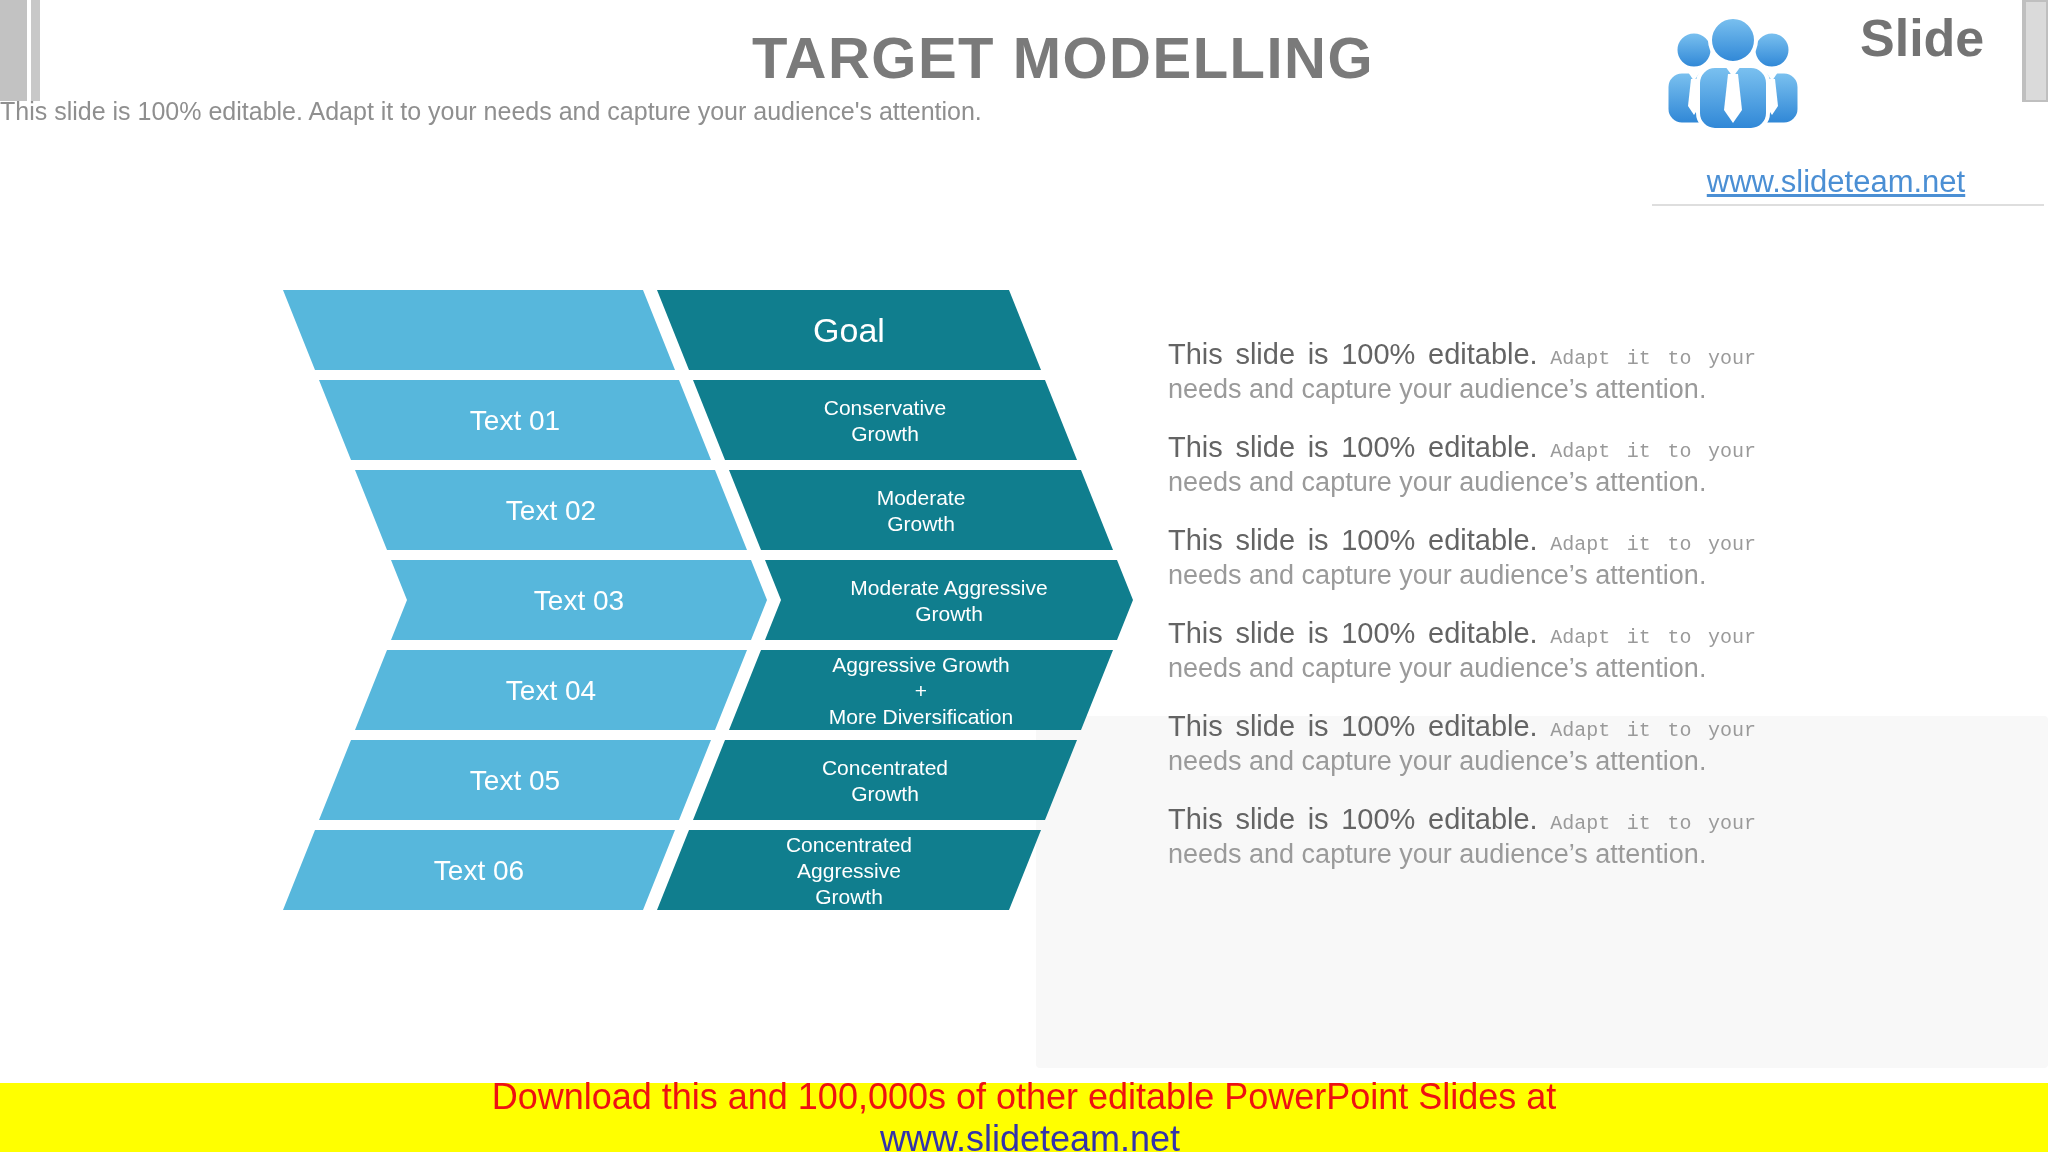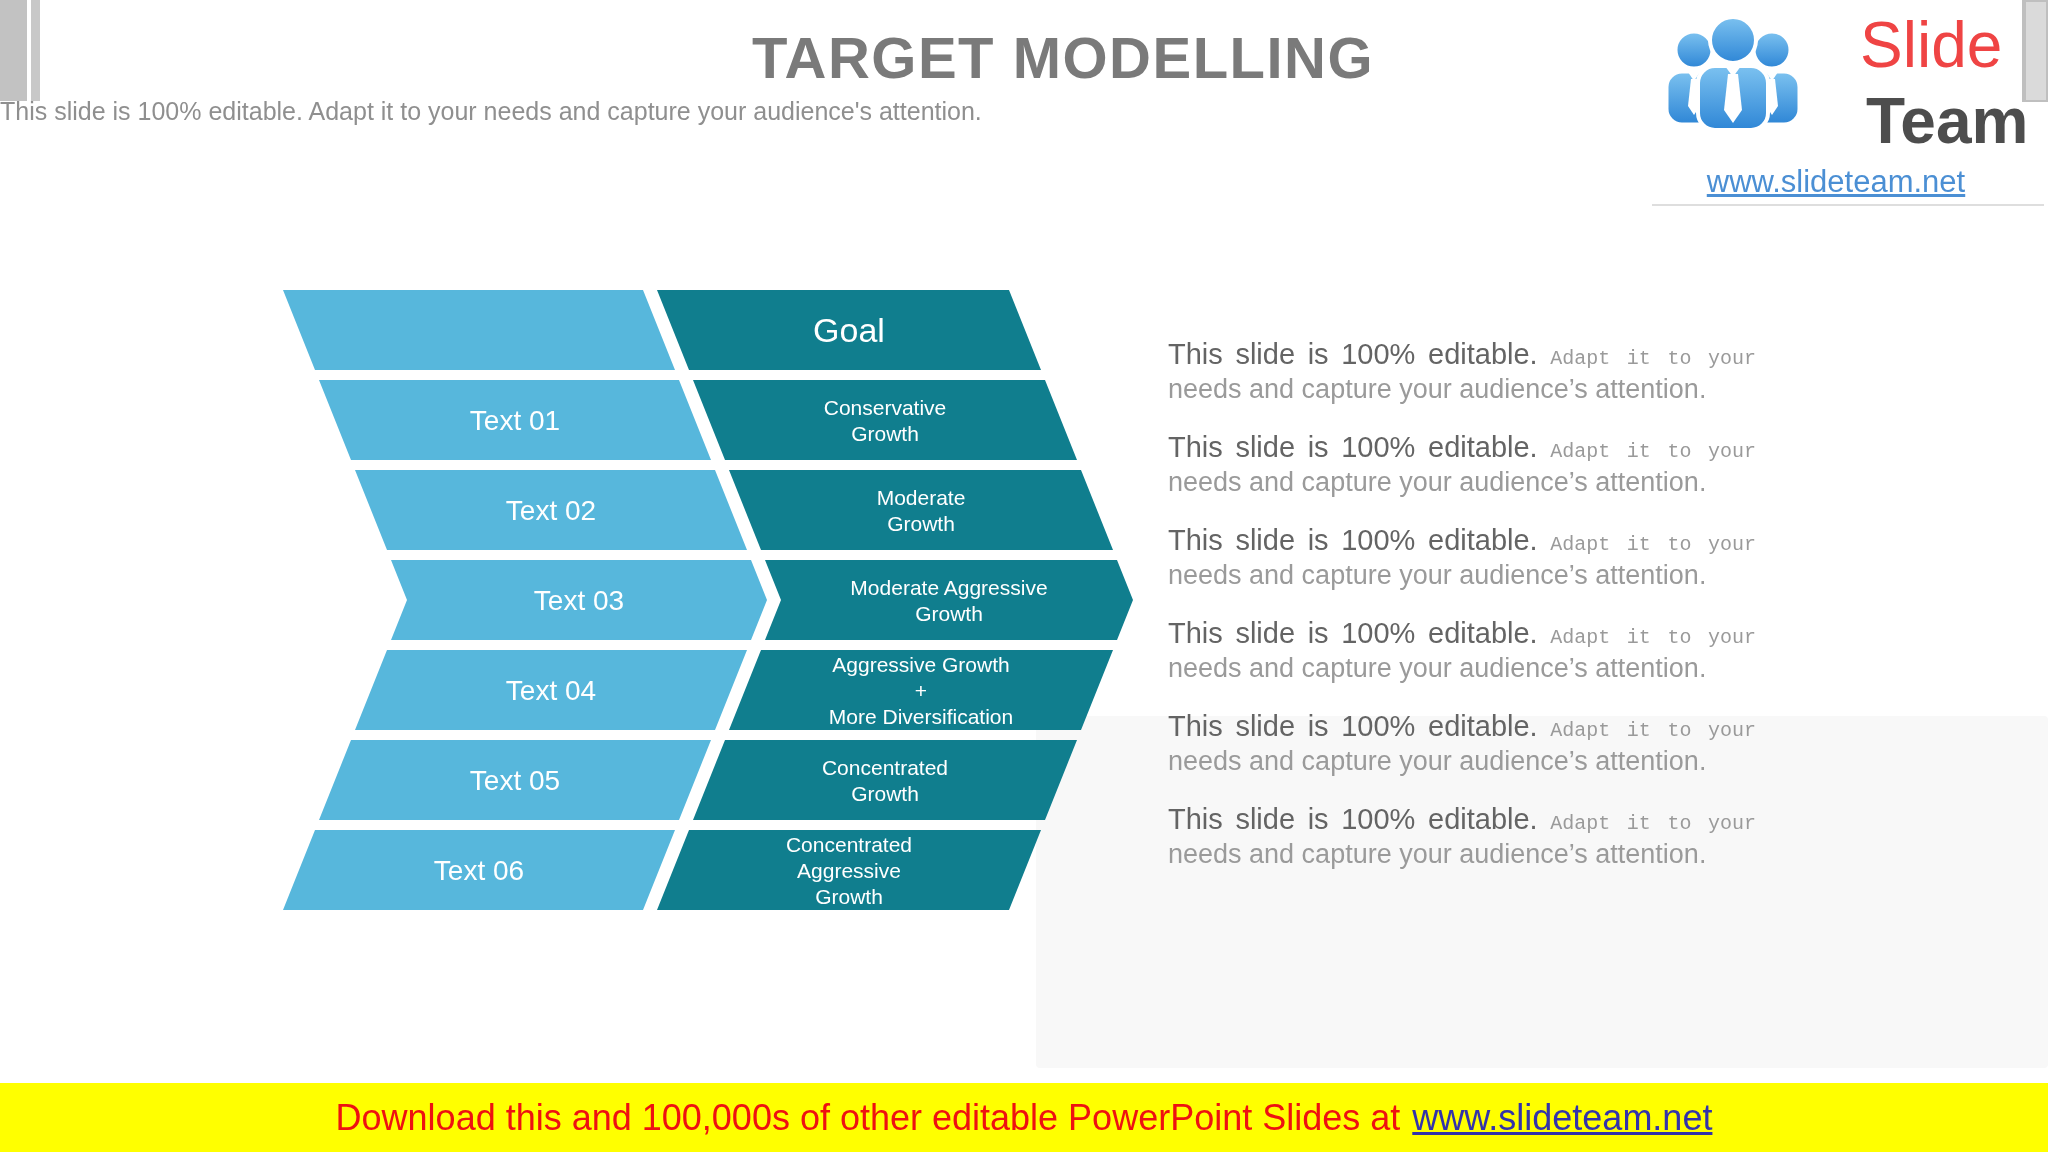--- a/index.html
+++ b/index.html
@@ -17,35 +17,35 @@
     left:0;top:97px;width:2048px;text-align:left;
     font-size:25px;color:#8f8f8f;
   }
   
   .edge-bar{background:#c2c2c2;top:0;height:101px;}
   #edge-bar-left-1{left:0;width:27px;}
   #edge-bar-left-2{left:31px;width:9px;background:#c8c8c8;}
   #scrollbar-track{right:0;top:0;width:26px;height:102px;background:#bfbfbf;}
   #scrollbar-thumb{right:2px;top:2px;width:20px;height:98px;background:#dadada;}
   
-  #logo-brand-top{left:1860px;top:8px;font-size:64px;font-weight:normal;color:#ef4444;}
+  #logo-brand-top{left:1860px;top:8px;font-size:52px;font-weight:bold;color:#737373;}
   #logo-brand-bottom{left:1866px;top:84px;font-size:64px;font-weight:bold;color:#4d4d4d;}
   #logo-url{left:1656px;top:164px;width:360px;text-align:center;font-size:31px;color:#4b8fd4;text-decoration:underline;cursor:pointer;}
   #logo-divider{left:1652px;top:204px;width:392px;height:2px;background:#dedede;}
   
   #shade-panel{left:1036px;top:716px;width:1012px;height:352px;background:#f8f8f8;border-radius:4px;}
   
   .tblock{position:absolute;left:1168px;width:588px;}
   .tblock .l1{text-align:justify;text-align-last:justify;font-size:29px;color:#646464;}
   .tblock .l1 .tail{font-size:20px;color:#9a9a9a;font-family:Liberation Mono, monospace;}
   .tblock .l2{font-size:27px;color:#9a9a9a;margin-top:3px;}
   
   #banner{
     left:0;top:1083px;width:2048px;height:69px;background:#ffff00;
-    display:flex;align-items:center;justify-content:center;font-size:36px;
+    display:flex;align-items:center;justify-content:center;font-size:36px;flex-direction:column;
   }
   #banner .msg{color:#ee1111;}
   #banner .lnk{color:#3333aa;text-decoration:underline;margin-left:12px;cursor:pointer;}
 </style>
 </head>
 <body>
 
 <div id="canvas">
 
   <div class="abs edge-bar" id="edge-bar-left-1"></div>
@@ -79,21 +79,20 @@
     <polygon points="111,73 117,73 120,100 114,109 108,100" fill="#ffffff"></polygon>
 
     <g stroke="#ffffff" stroke-width="4">
       <circle cx="75" cy="34" r="23" fill="url(#blueGrad)"></circle>
       <rect x="40" y="60" width="70" height="64" rx="17" fill="url(#blueGrad)"></rect>
     </g>
     <polygon points="67,60 83,60 75,71" fill="#ffffff"></polygon>
     <polygon points="70,68 80,68 84,104 75,117 66,104" fill="#ffffff"></polygon>
   </svg>
   <div class="abs" id="logo-brand-top">Slide</div>
-  <div class="abs" id="logo-brand-bottom">Team</div>
   <div class="abs" id="logo-url">www.slideteam.net</div>
   <div class="abs" id="logo-divider"></div>
 
   <div class="abs" id="shade-panel"></div>
 
   <svg class="abs" id="diagram" style="left:0;top:0;" width="2048" height="1152" viewBox="0 0 2048 1152">
       <polygon points="283,290 643,290 675,370 315,370" fill="#57b7dc"></polygon>
       <polygon points="657,290 1009,290 1041,370 689,370" fill="#107e8e"></polygon>
       <text x="849" text-anchor="middle" fill="#ffffff" font-family="&quot;Liberation Sans&quot;, sans-serif" font-size="34"><tspan x="849" y="342.24">Goal</tspan></text>
       <polygon points="319,380 679,380 711,460 351,460" fill="#57b7dc"></polygon>

